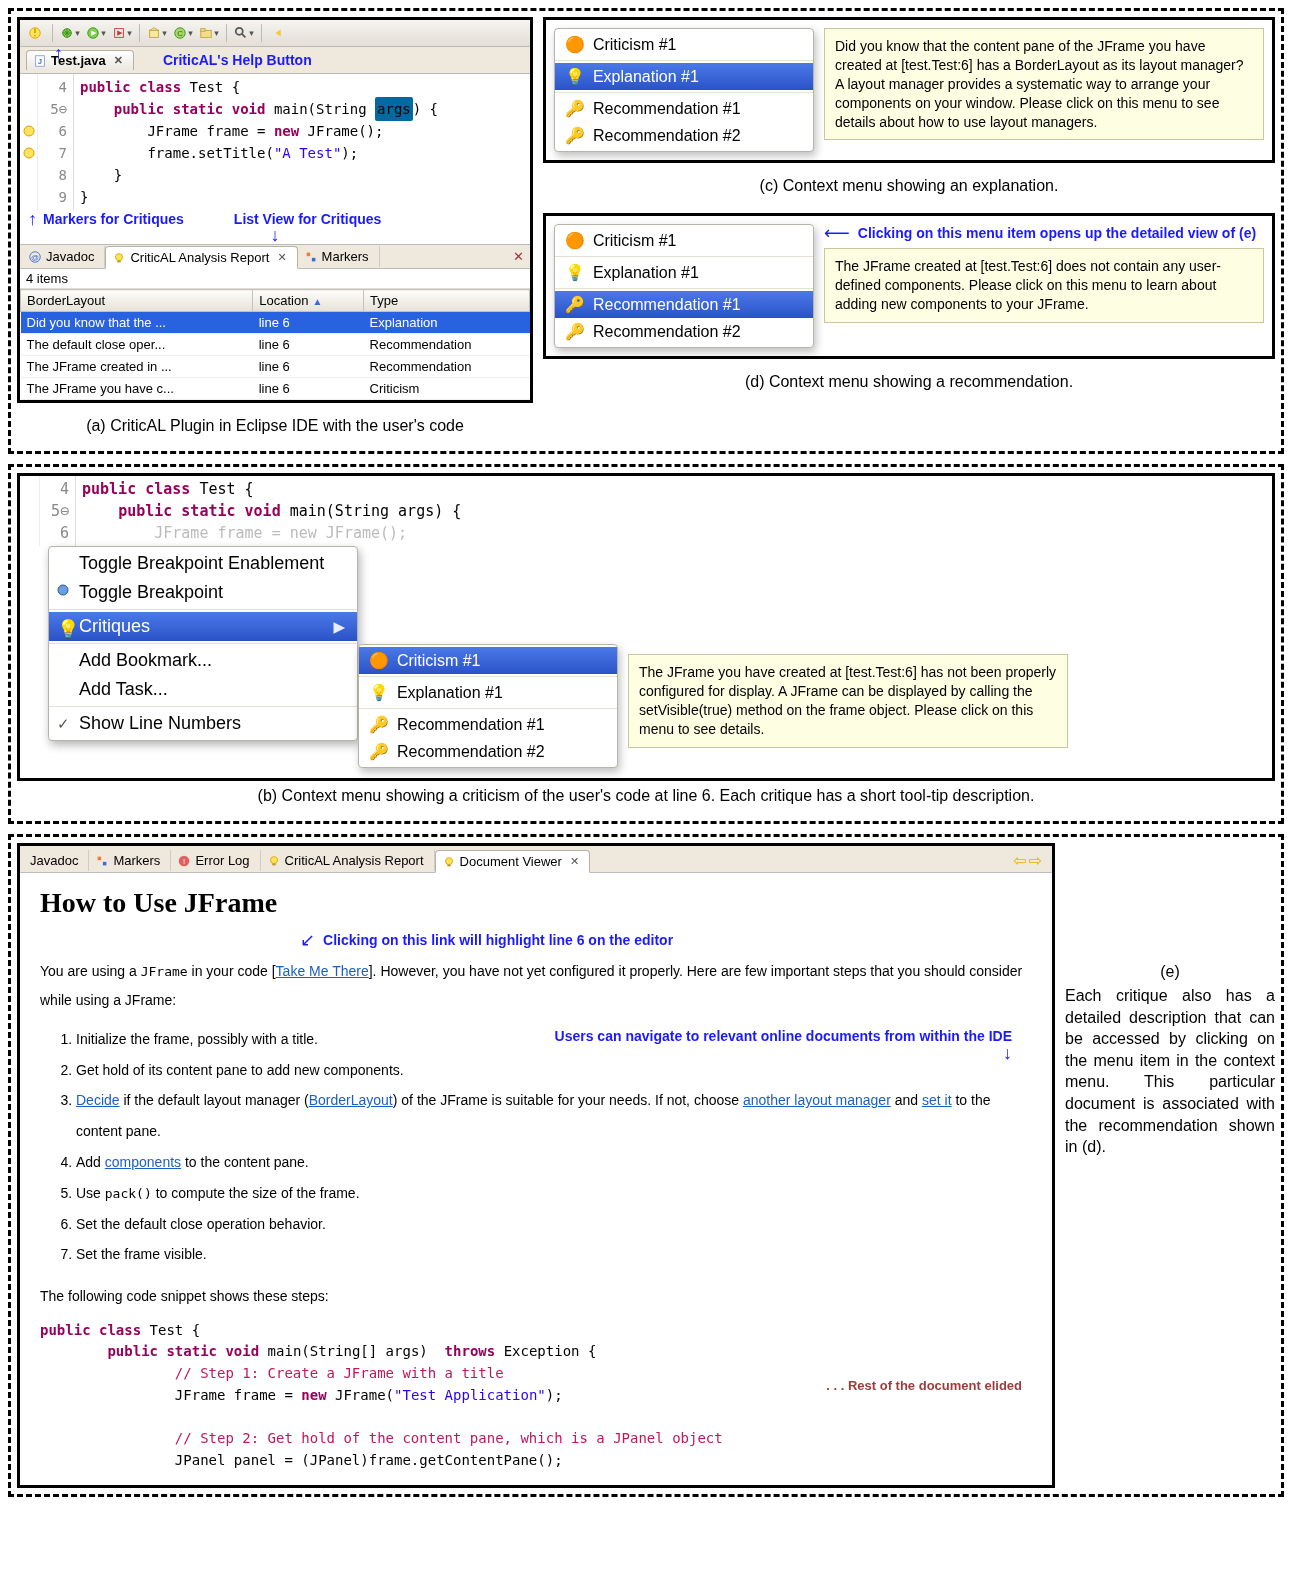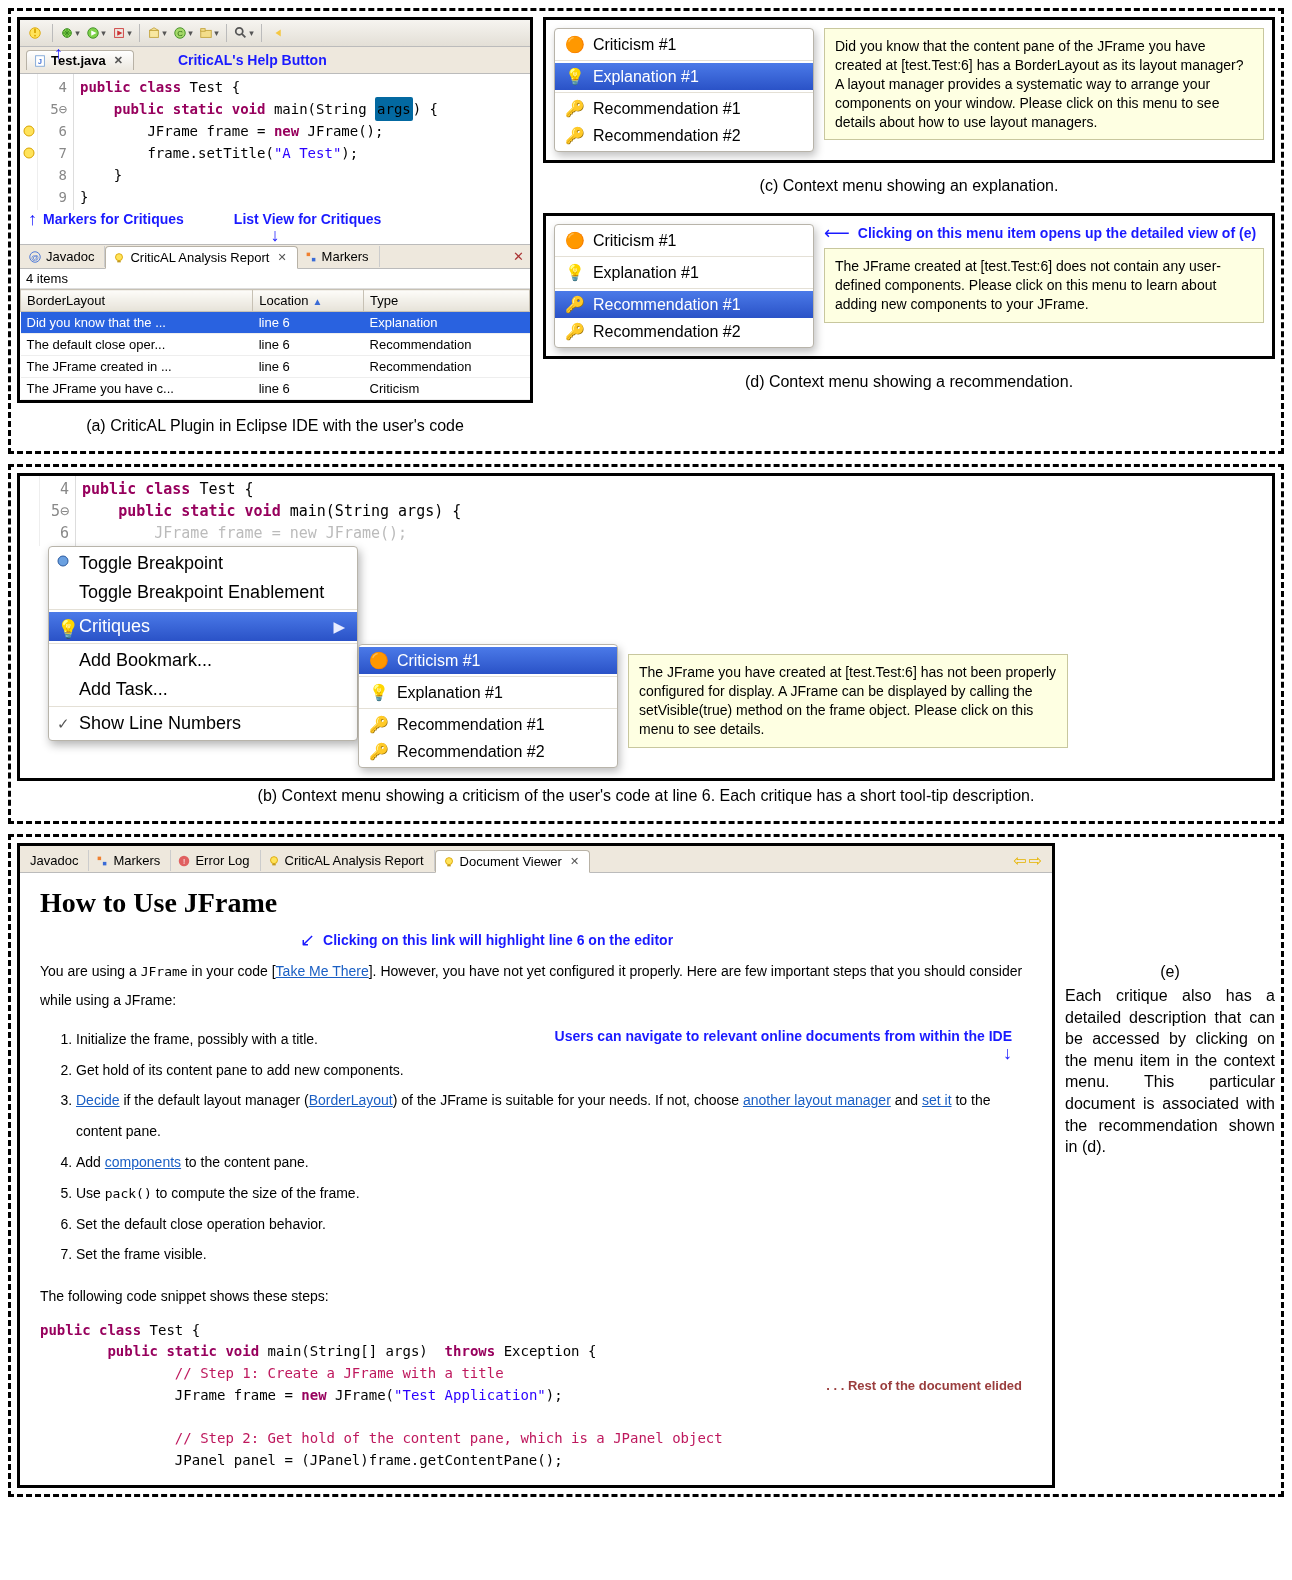--- a/index.html
+++ b/index.html
@@ -293,21 +293,21 @@
 
         <div class="filetab-bar">
           <div class="filetab">
             <svg class="ic" viewBox="0 0 16 16">
                 <rect x="3" y="2" width="10" height="12" fill="#fff" stroke="#7aa3d6"></rect>
                 <text x="8" y="11" font-size="8" text-anchor="middle" fill="#3a6bd6">J</text>
               </svg>
             <span>Test.java</span>
             <span class="close-x">✕</span>
           </div>
-          <span style="margin-left:40px;" class="anno-blue">CriticAL's Help Button</span>
+          <span style="margin-left:25px;" class="anno-blue">CriticAL's Help Button</span>
         </div>
 
         <div class="code-area">
           <div class="marker-col" id="a-markers">
               <div class="mk"></div>
               <div class="mk"></div>
               <div class="mk">
                 <svg width="12" height="12">
                   <circle cx="6" cy="6" r="5" fill="#ffe35a" stroke="#d9a400"></circle>
                 </svg>
@@ -472,29 +472,29 @@
           <div style="white-space: nowrap;">4</div>
           <div style="white-space: nowrap;">5⊖</div>
           <div style="white-space: nowrap;">6</div>
         </div>
       <div class="code" id="b-code"><div><span class="kw">public class </span><span>Test {</span></div><div><span>    </span><span class="kw">public static void </span><span>main(String args) {</span></div><div style="color: rgb(187, 187, 187);"><span>        JFrame frame = new JFrame();</span></div></div>
     </div>
     <div style="display:flex; gap:0; align-items:flex-start; padding:0 8px 4px 28px;">
 
       <div class="ctx-menu">
         <div class="ctx-item">
+            <span class="l">Toggle Breakpoint Enablement</span>
+          </div>
+        <div class="ctx-item">
             <span class="pre-ic">
               <svg width="12" height="12">
                 <circle cx="6" cy="6" r="5" fill="#6aa0e0" stroke="#2a5aa0"></circle>
               </svg>
             </span>
             <span class="l">Toggle Breakpoint</span>
-          </div>
-        <div class="ctx-item">
-            <span class="l">Toggle Breakpoint Enablement</span>
           </div>
         <div class="menu-sep"></div>
         <div class="ctx-item sel">
             <span class="pre-ic">💡</span>
             <span class="l">Critiques</span>
             <span class="shortcut">▶</span>
           </div>
         <div class="menu-sep"></div>
         <div class="ctx-item">
             <span class="l">Add Bookmark...</span>

